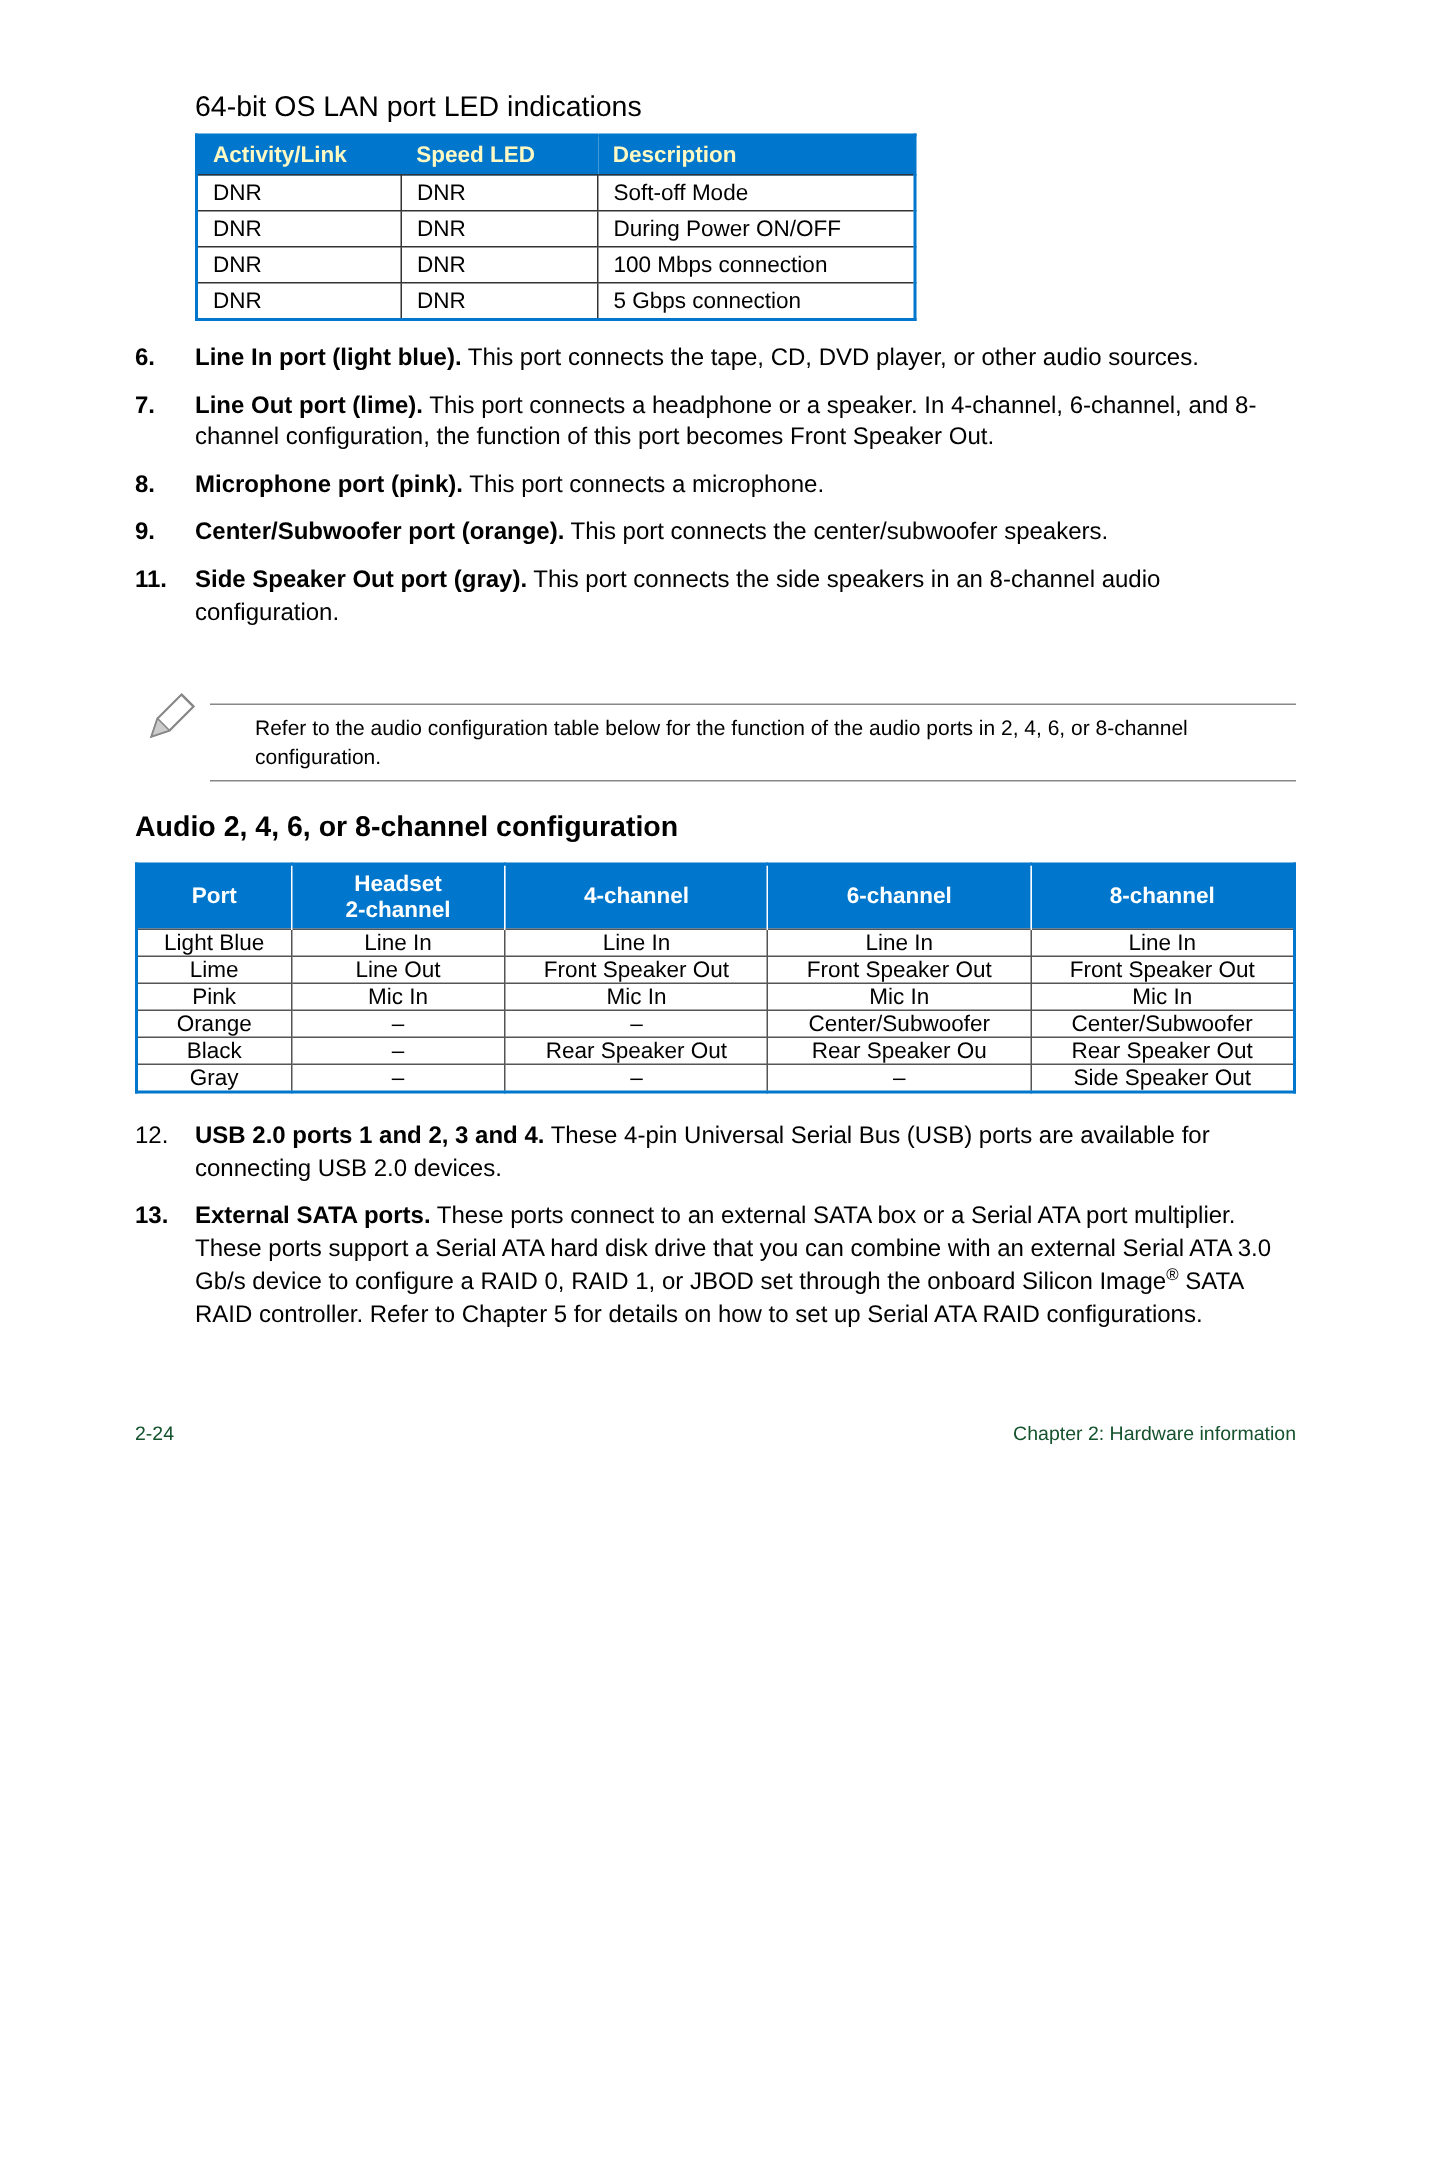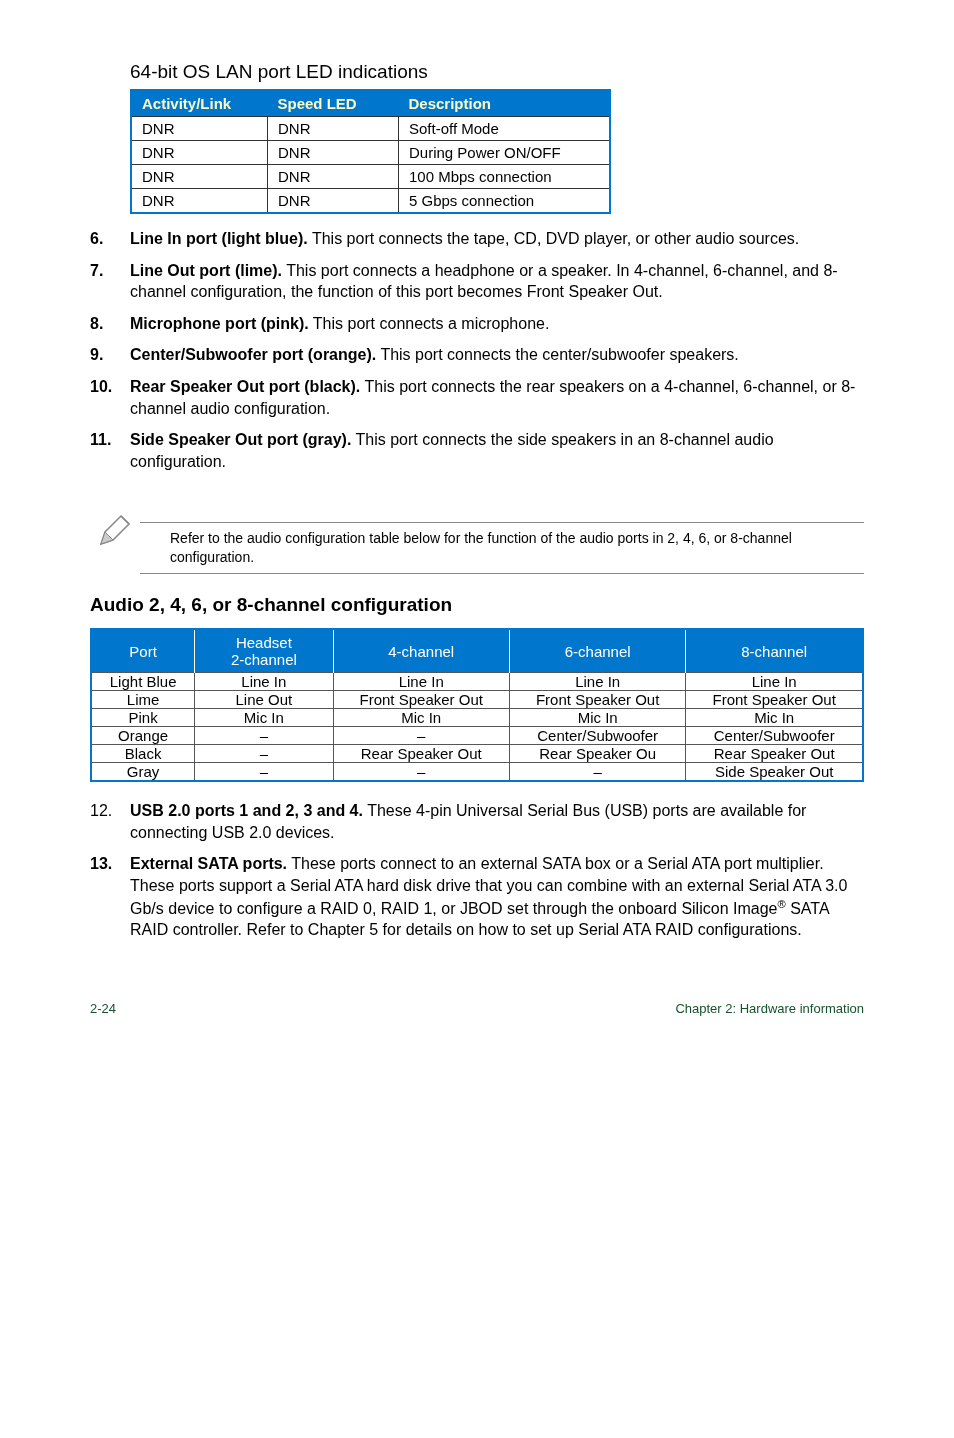--- a/index.html
+++ b/index.html
@@ -95,21 +95,21 @@
     margin-left: 30px;
   }
 
   .audio-table {
     width: 100%;
     border: 2px solid #0077cc;
   }
   .audio-table th {
     background: #0077cc;
     color: #fff;
-    font-weight: normal;
+    font-weight: bold;
     font-size: 15px;
     padding: 4px 20px;
     text-align: center;
     border-right: 1px solid #fff;
   }
   .audio-table th:last-child { border-right: none; }
   .audio-table td {
     border: 1px solid #555;
     padding: 0 6px;
     font-size: 15px;
@@ -173,24 +173,20 @@
         <span class="num">7.</span>
         <span class="body"><b>Line Out port (lime).</b> This port connects a headphone or a speaker. In 4-channel, 6-channel, and 8-channel configuration, the function of this port becomes Front Speaker Out.</span>
       </li>
       <li>
         <span class="num">8.</span>
         <span class="body"><b>Microphone port (pink).</b> This port connects a microphone.</span>
       </li>
       <li>
         <span class="num">9.</span>
         <span class="body"><b>Center/Subwoofer port (orange).</b> This port connects the center/subwoofer speakers.</span>
-      </li>
-      <li>
-        <span class="num">10.</span>
-        <span class="body"><b>Rear Speaker Out port (black).</b> This port connects the rear speakers on a 4-channel, 6-channel, or 8-channel audio configuration.</span>
       </li>
       <li>
         <span class="num">11.</span>
         <span class="body"><b>Side Speaker Out port (gray).</b> This port connects the side speakers in an 8-channel audio configuration.</span>
       </li>
     </ol>
 
   <div class="note-row">
     <div class="note-icon">
       <svg width="40" height="40" viewBox="0 0 40 40">

